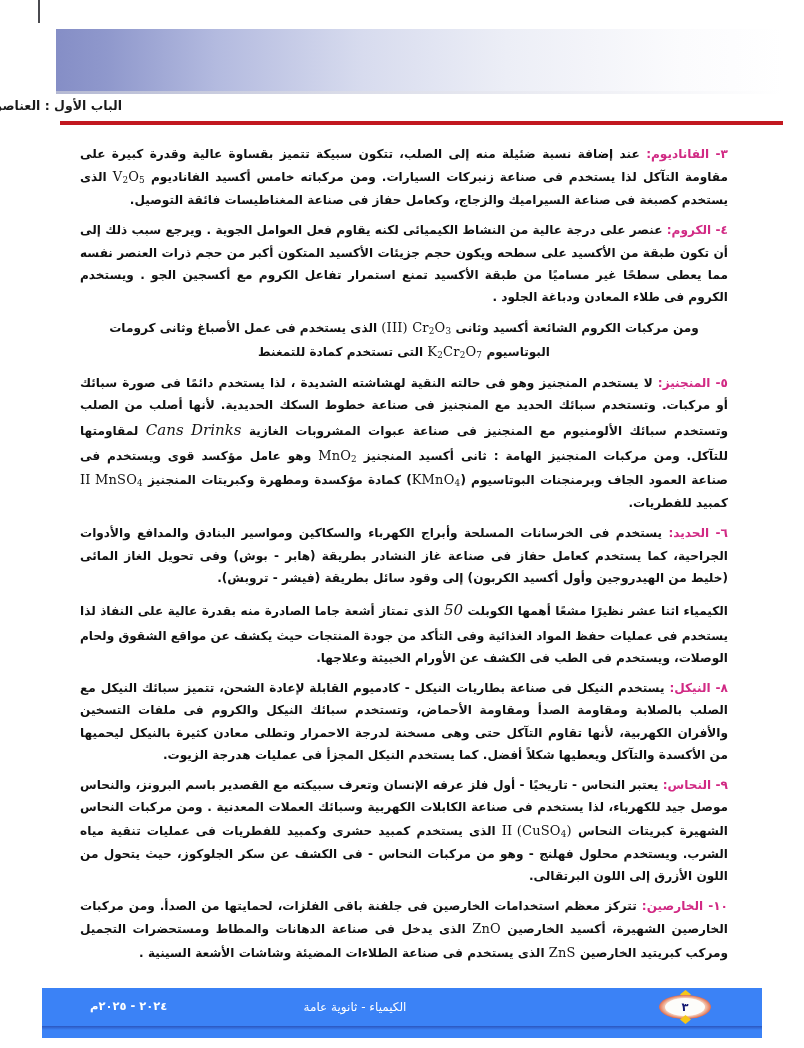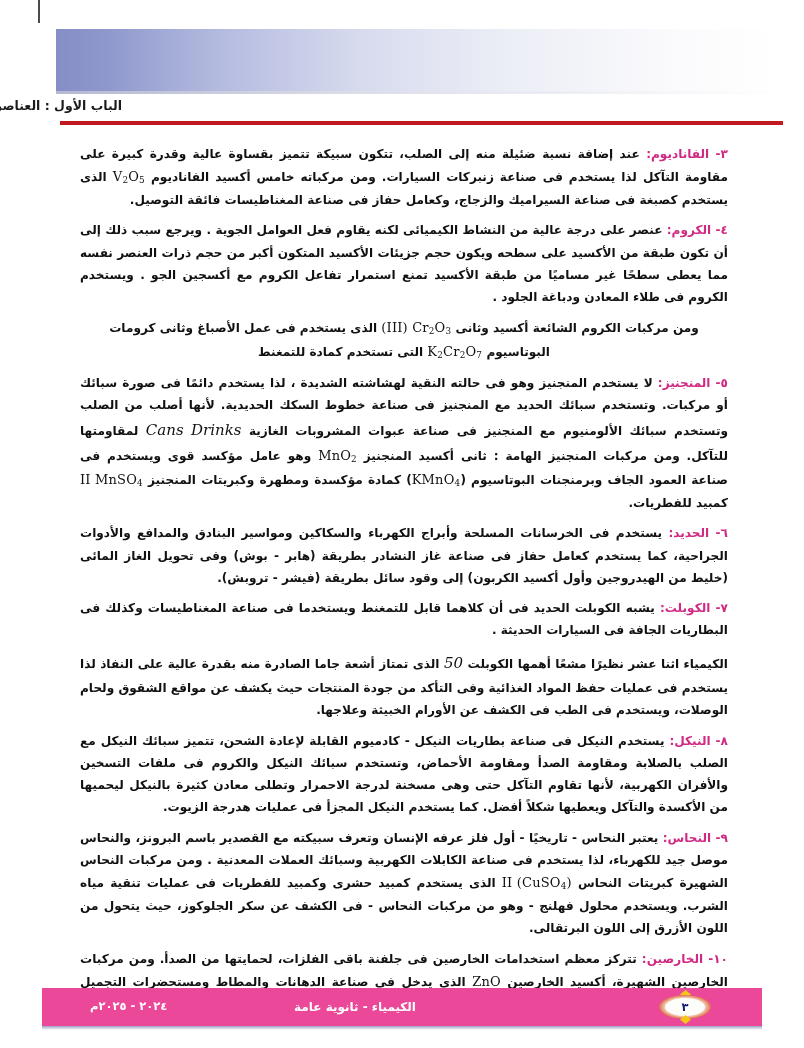--- a/index.html
+++ b/index.html
@@ -142,22 +142,22 @@
     font-size: 15px;
     font-style: italic;
   }
 
   
   .footer {
     position: absolute;
     left: 42px;
     top: 988px;
     width: 720px;
-    height: 38px;
-    background: #ec4899;
+    height: 50px;
+    background: #3b82f6;
   }
   .footer-shadow {
     position: absolute;
     left: 42px;
     top: 1026px;
     width: 720px;
     height: 4px;
     background: linear-gradient(to bottom, rgba(21,26,115,0.42), rgba(21,26,115,0));
   }
   .footer-center {
@@ -165,21 +165,21 @@
     left: 0;
     top: 0;
     width: 720px;
     height: 38px;
     display: flex;
     align-items: center;
     justify-content: center;
   }
   .footer-center-text {
     font-size: 12px;
-    font-weight: bold;
+    font-weight: normal;
     color: #ffffff;
     direction: rtl;
     margin-right: 94px;
     text-align: right;
   }
   .footer-year {
     position: absolute;
     left: 48px;
     top: 11px;
     font-size: 11.5px;
@@ -248,21 +248,20 @@
     <div class="item"><span class="num">٣-</span> <span class="elname">الفاناديوم</span><span class="sep">:</span> <span>عند إضافة نسبة ضئيلة منه إلى الصلب، تتكون سبيكة تتميز بقساوة عالية وقدرة كبيرة على مقاومة التآكل لذا يستخدم فى صناعة زنبركات السيارات. ومن مركباته خامس أكسيد الفاناديوم </span><span class="chem">V<sub>2</sub>O<sub>5</sub></span><span> الذى يستخدم كصبغة فى صناعة السيراميك والزجاج، وكعامل حفاز فى صناعة المغناطيسات فائقة التوصيل.</span></div>
 
     <div class="item"><span class="num">٤-</span> <span class="elname">الكروم</span><span class="sep">:</span> <span>عنصر على درجة عالية من النشاط الكيميائى لكنه يقاوم فعل العوامل الجوية . ويرجع سبب ذلك إلى أن تكون طبقة من الأكسيد على سطحه ويكون حجم جزيئات الأكسيد المتكون أكبر من حجم ذرات العنصر نفسه مما يعطى سطحًا غير مساميًا من طبقة الأكسيد تمنع استمرار تفاعل الكروم مع أكسجين الجو . ويستخدم الكروم فى طلاء المعادن ودباغة الجلود .</span></div>
 
     <div class="para para-center"><span>ومن مركبات الكروم الشائعة أكسيد وثانى </span><span class="chem">(III)&nbsp;Cr<sub>2</sub>O<sub>3</sub></span><span> الذى يستخدم فى عمل الأصباغ وثانى كرومات البوتاسيوم </span><span class="chem">K<sub>2</sub>Cr<sub>2</sub>O<sub>7</sub></span><span> التى تستخدم كمادة للتمغنط</span></div>
 
     <div class="item"><span class="num">٥-</span> <span class="elname">المنجنيز</span><span class="sep">:</span> <span>لا يستخدم المنجنيز وهو فى حالته النقية لهشاشته الشديدة ، لذا يستخدم دائمًا فى صورة سبائك أو مركبات. وتستخدم سبائك الحديد مع المنجنيز فى صناعة خطوط السكك الحديدية. لأنها أصلب من الصلب وتستخدم سبائك الألومنيوم مع المنجنيز فى صناعة عبوات المشروبات الغازية </span><span class="latin">Drinks</span><span> </span><span class="latin">Cans</span><span> لمقاومتها للتآكل. ومن مركبات المنجنيز الهامة : ثانى أكسيد المنجنيز </span><span class="chem">MnO<sub>2</sub></span><span> وهو عامل مؤكسد قوى ويستخدم فى صناعة العمود الجاف وبرمنجنات البوتاسيوم (</span><span class="chem">KMnO<sub>4</sub></span><span>) كمادة مؤكسدة ومطهرة وكبريتات المنجنيز </span><span class="chem">II&nbsp;MnSO<sub>4</sub></span><span> كمبيد للفطريات.</span></div>
 
     <div class="item"><span class="num">٦-</span> <span class="elname">الحديد</span><span class="sep">:</span> <span>يستخدم فى الخرسانات المسلحة وأبراج الكهرباء والسكاكين ومواسير البنادق والمدافع والأدوات الجراحية، كما يستخدم كعامل حفاز فى صناعة غاز النشادر بطريقة (هابر - بوش) وفى تحويل الغاز المائى (خليط من الهيدروجين وأول أكسيد الكربون) إلى وقود سائل بطريقة (فيشر - تروبش).</span></div>
 
-    <div class="item"><span class="num">٧-</span> <span class="elname">الكوبلت</span><span class="sep">:</span> <span>يشبه الكوبلت الحديد فى أن كلاهما قابل للتمغنط ويستخدما فى صناعة المغناطيسات وكذلك فى البطاريات الجافة فى السيارات الحديثة .</span></div>
 
     <div class="para para-sub"><span>الكيمياء اثنا عشر نظيرًا مشعًا أهمها الكوبلت </span><span class="latin">50</span><span> الذى تمتاز أشعة جاما الصادرة منه بقدرة عالية على النفاذ لذا يستخدم فى عمليات حفظ المواد الغذائية وفى التأكد من جودة المنتجات حيث يكشف عن مواقع الشقوق ولحام الوصلات، ويستخدم فى الطب فى الكشف عن الأورام الخبيثة وعلاجها.</span></div>
 
     <div class="item"><span class="num">٨-</span> <span class="elname">النيكل</span><span class="sep">:</span> <span>يستخدم النيكل فى صناعة بطاريات النيكل - كادميوم القابلة لإعادة الشحن، تتميز سبائك النيكل مع الصلب بالصلابة ومقاومة الصدأ ومقاومة الأحماض، وتستخدم سبائك النيكل والكروم فى ملفات التسخين والأفران الكهربية، لأنها تقاوم التآكل حتى وهى مسخنة لدرجة الاحمرار وتطلى معادن كثيرة بالنيكل ليحميها من الأكسدة والتآكل ويعطيها شكلاً أفضل. كما يستخدم النيكل المجزأ فى عمليات هدرجة الزيوت.</span></div>
 
     <div class="item"><span class="num">٩-</span> <span class="elname">النحاس</span><span class="sep">:</span> <span>يعتبر النحاس - تاريخيًا - أول فلز عرفه الإنسان وتعرف سبيكته مع القصدير باسم البرونز، والنحاس موصل جيد للكهرباء، لذا يستخدم فى صناعة الكابلات الكهربية وسبائك العملات المعدنية . ومن مركبات النحاس الشهيرة كبريتات النحاس </span><span class="chem">II&nbsp;(CuSO<sub>4</sub>)</span><span> الذى يستخدم كمبيد حشرى وكمبيد للفطريات فى عمليات تنقية مياه الشرب. ويستخدم محلول فهلنج - وهو من مركبات النحاس - فى الكشف عن سكر الجلوكوز، حيث يتحول من اللون الأزرق إلى اللون البرتقالى.</span></div>
 
     <div class="item"><span class="num">١٠-</span> <span class="elname">الخارصين</span><span class="sep">:</span> <span>تتركز معظم استخدامات الخارصين فى جلفنة باقى الفلزات، لحمايتها من الصدأ. ومن مركبات الخارصين الشهيرة، أكسيد الخارصين </span><span class="chem">ZnO</span><span> الذى يدخل فى صناعة الدهانات والمطاط ومستحضرات التجميل ومركب كبريتيد الخارصين </span><span class="chem">ZnS</span><span> الذى يستخدم فى صناعة الطلاءات المضيئة وشاشات الأشعة السينية .</span></div>
 
   </div>

